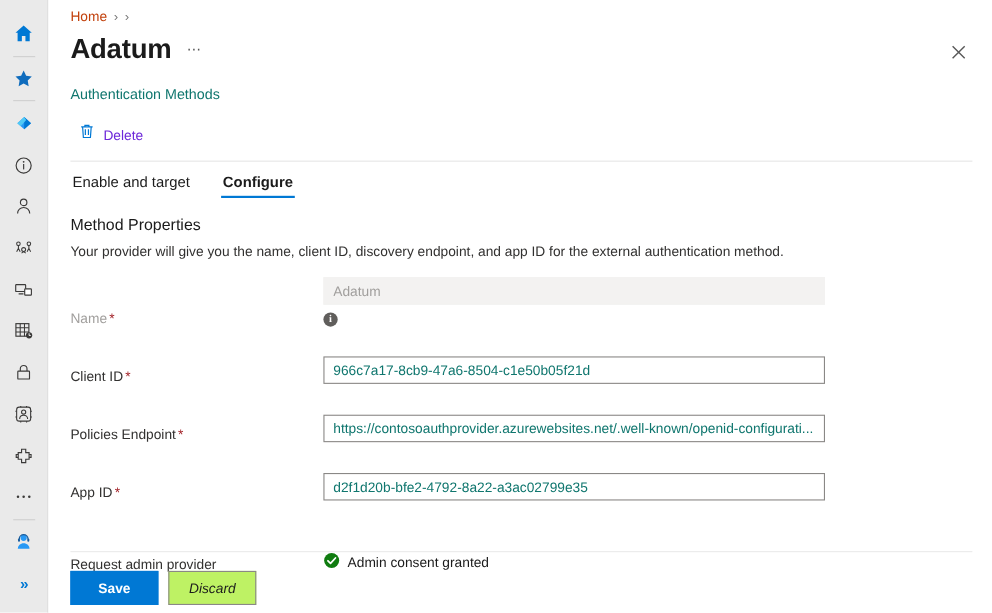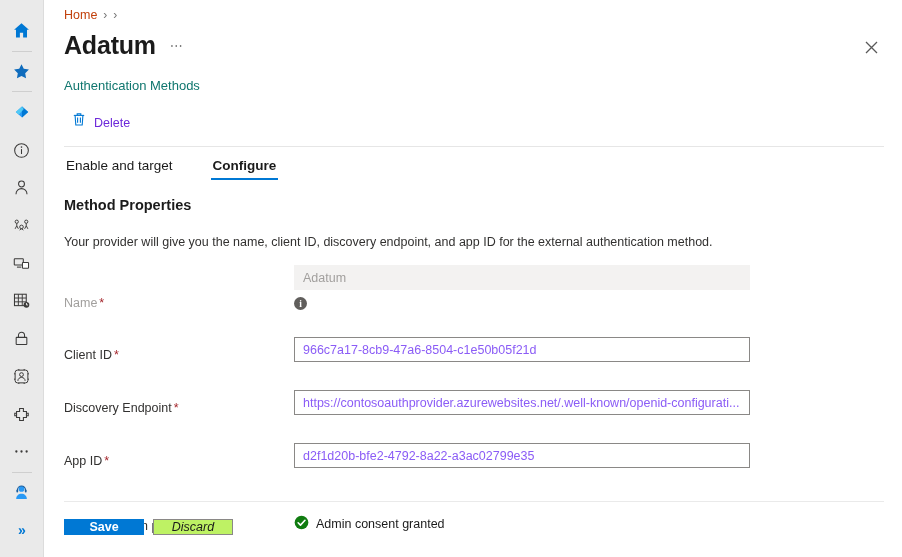--- a/index.html
+++ b/index.html
@@ -146,21 +146,21 @@
     margin-top: 10px;
     margin-right: 18px;
     height: 1px;
     background: #e6e6e6;
   }
 
   
   #tabs {
     margin-top: 2px;
     display: flex;
-    gap: 36px;
+    gap: 26px;
     height: 36px;
     align-items: flex-start;
     padding-top: 6px;
   }
   .tab {
     font-size: 13.5px;
     color: #1b1b1b;
     padding: 3px 2px 7px 2px;
     cursor: pointer;
     position: relative;
@@ -175,23 +175,23 @@
     height: 2px;
     background: #0078d4;
   }
 
   
   #content {
     margin-top: 12px;
   }
   #section-title {
     font-size: 14.5px;
-    font-weight: bold;
+    font-weight: normal;
     color: #1b1b1b;
-    margin-bottom: 22px;
+    margin-bottom: 9px;
   }
   #section-desc {
     font-size: 12.5px;
     color: #323130;
     margin-bottom: 16px;
   }
 
   
   .form-row {
     display: flex;
@@ -209,21 +209,21 @@
   .form-label.disabled { color: #a19f9d; }
   .req { color: #a4262c; margin-left: 2px; }
 
   .form-field { flex: 1 1 auto; }
   .txtinput {
     width: 456px;
     height: 25px;
     border: 1px solid #8a8886;
     background: #ffffff;
     font-size: 12.5px;
-    color: #8b5cf6;
+    color: #0f766e;
     padding: 0 8px;
     font-family: "Liberation Sans", sans-serif;
     outline: none;
     display: block;
   }
   .txtinput.disabled {
     background: #f3f2f1;
     border-color: #f3f2f1;
     color: #a19f9d;
   }
@@ -271,21 +271,21 @@
     background: #eaeaea;
   }
   #footer {
     position: absolute;
     left: 20px;
     top: 519px;
     display: flex;
     gap: 9px;
   }
   .btn {
-    height: 16px;
+    height: 31px;
     min-width: 80px;
     font-size: 12.5px;
     font-family: "Liberation Sans", sans-serif;
     cursor: pointer;
     border: 1px solid transparent;
     padding: 0 14px;
   }
   .btn-primary {
     background: #0078d4;
     color: #ffffff;
@@ -480,21 +480,21 @@
         </div>
         <div class="form-field">
           <input class="txtinput" type="text" value="966c7a17-8cb9-47a6-8504-c1e50b05f21d" style="">
         </div>
       </div>
 
       <div class="spacer-23"></div>
 
       <div class="form-row">
         <div class="form-label">
-          <span>Discovery Endpoint</span><span class="req">*</span>
+          <span>Policies Endpoint</span><span class="req">*</span>
         </div>
         <div class="form-field">
           <input class="txtinput" type="text" value="https://contosoauthprovider.azurewebsites.net/.well-known/openid-configurati..." style="">
         </div>
       </div>
 
       <div class="spacer-23"></div>
 
       <div class="form-row">
         <div class="form-label">

